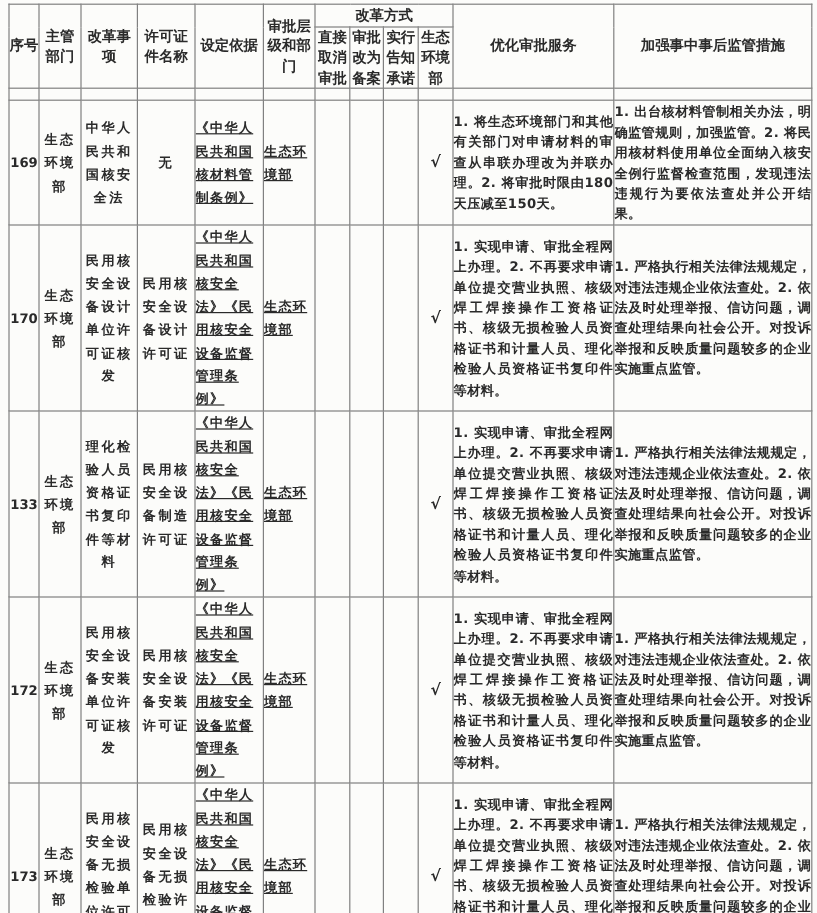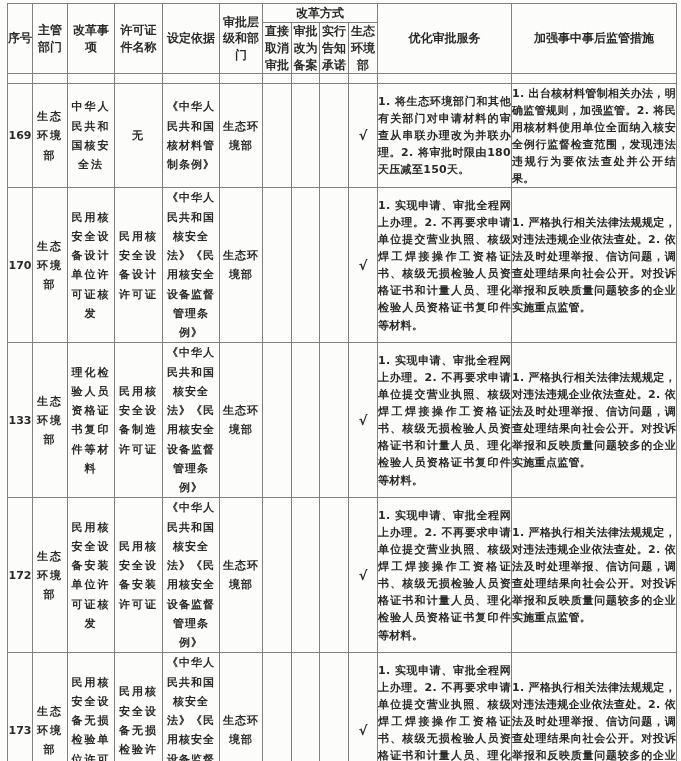--- a/index.html
+++ b/index.html
@@ -21,22 +21,22 @@
   tr.grouphead td{border-bottom-width:1px;}
   td.hdr{
     font-size:12px;line-height:1.4;text-align:center;
     word-break:break-all;letter-spacing:0px;padding:1px 2px;
   }
   td.c{
     font-size:11px;line-height:1.75;text-align:center;
     word-break:break-all;letter-spacing:2px;padding:2px 2px;
   }
   td.c2{
-    font-size:11px;line-height:1.75;text-align:center;
-    word-break:break-all;letter-spacing:1px;padding:2px 2px;
+    font-size:11px;line-height:1.75;text-align:left;
+    word-break:break-all;letter-spacing:1px;padding:2px 2px;text-decoration:underline;
   }
   td.para{
     font-size:11px;line-height:1.55;text-align:justify;
     word-break:break-all;letter-spacing:0.3px;
     padding:4px 6px;vertical-align:middle;
   }
   td.chk{text-align:center;font-size:13px;letter-spacing:0;}
   tr.spacer td{height:9px;}
 </style>
 </head>

